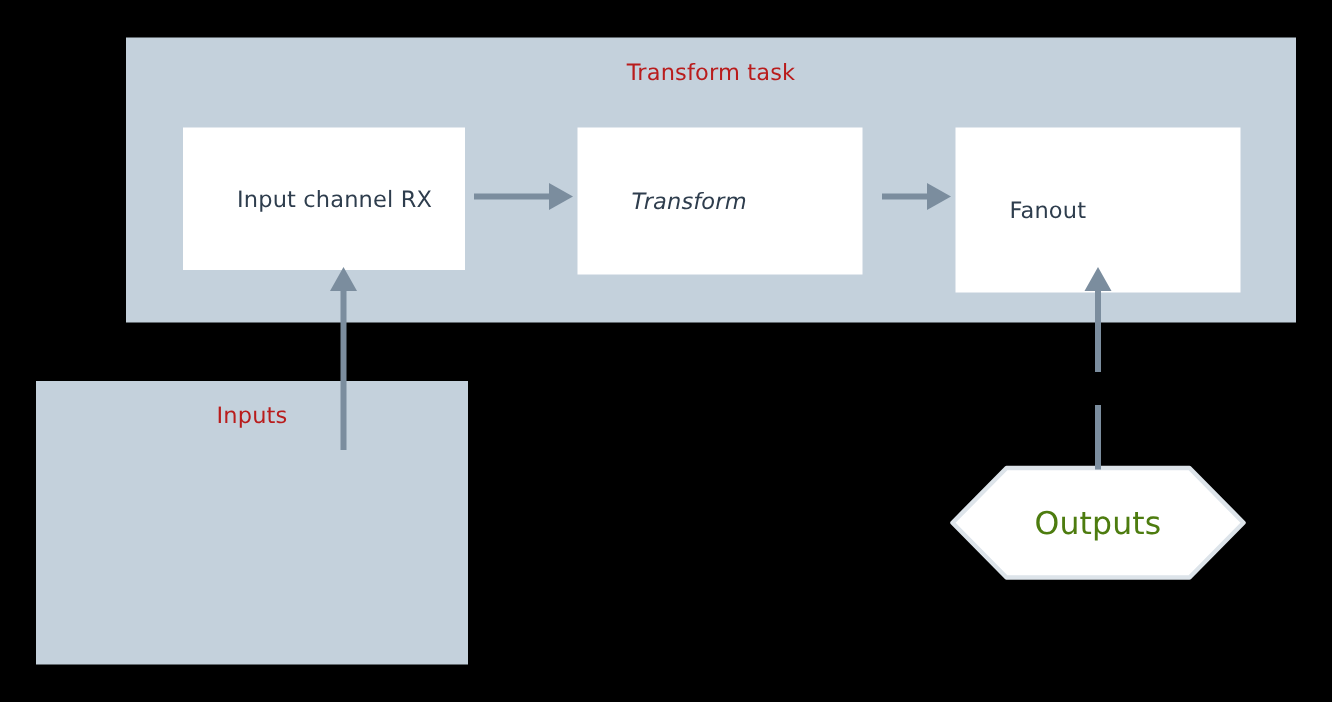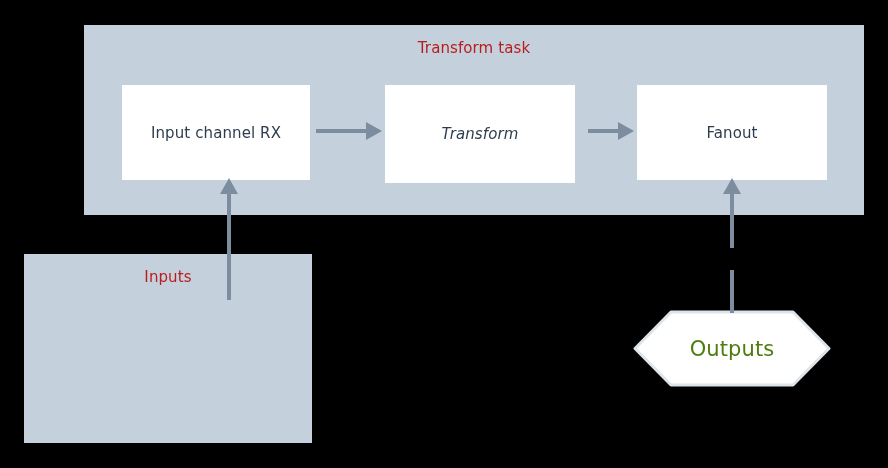--- a/index.html
+++ b/index.html
@@ -33,21 +33,21 @@
     white-space: nowrap;
   }
 
   
   .node-box {
     position: absolute;
     background: #ffffff;
     box-sizing: border-box;
     display: flex;
     align-items: center;
-    justify-content: center;
+    padding-left: 36px;
   }
   .node-box-label {
     color: #2e3d4d;
     font-size: 15px;
     letter-spacing: 0.1px;
     white-space: nowrap;
   }
 
   
   .hex-node {
@@ -102,21 +102,21 @@
   </div>
 
   <div class="node-box" style="left:122px; top:85px; width:188px; height:95px;">
     <span class="node-box-label">Input channel RX</span>
   </div>
 
   <div class="node-box" style="left:385px; top:85px; width:190px; height:98px;font-style:italic;">
     <span class="node-box-label">Transform</span>
   </div>
 
-  <div class="node-box" style="left:637px; top:85px; width:190px; height:95px;">
+  <div class="node-box" style="left:637px; top:85px; width:190px; height:110px;">
     <span class="node-box-label">Fanout</span>
   </div>
 
   <svg class="connector" style="left:316px; top:119px; width:66px; height:24px;" viewBox="0 0 66 24">
     <line class="connector-line" x1="0" y1="12" x2="52" y2="12"></line>
     <polygon class="connector-head" points="50,3 66,12 50,21"></polygon>
   </svg>
 
   <svg class="connector" style="left:588px; top:119px; width:46px; height:24px;" viewBox="0 0 46 24">
     <line class="connector-line" x1="0" y1="12" x2="32" y2="12"></line>

